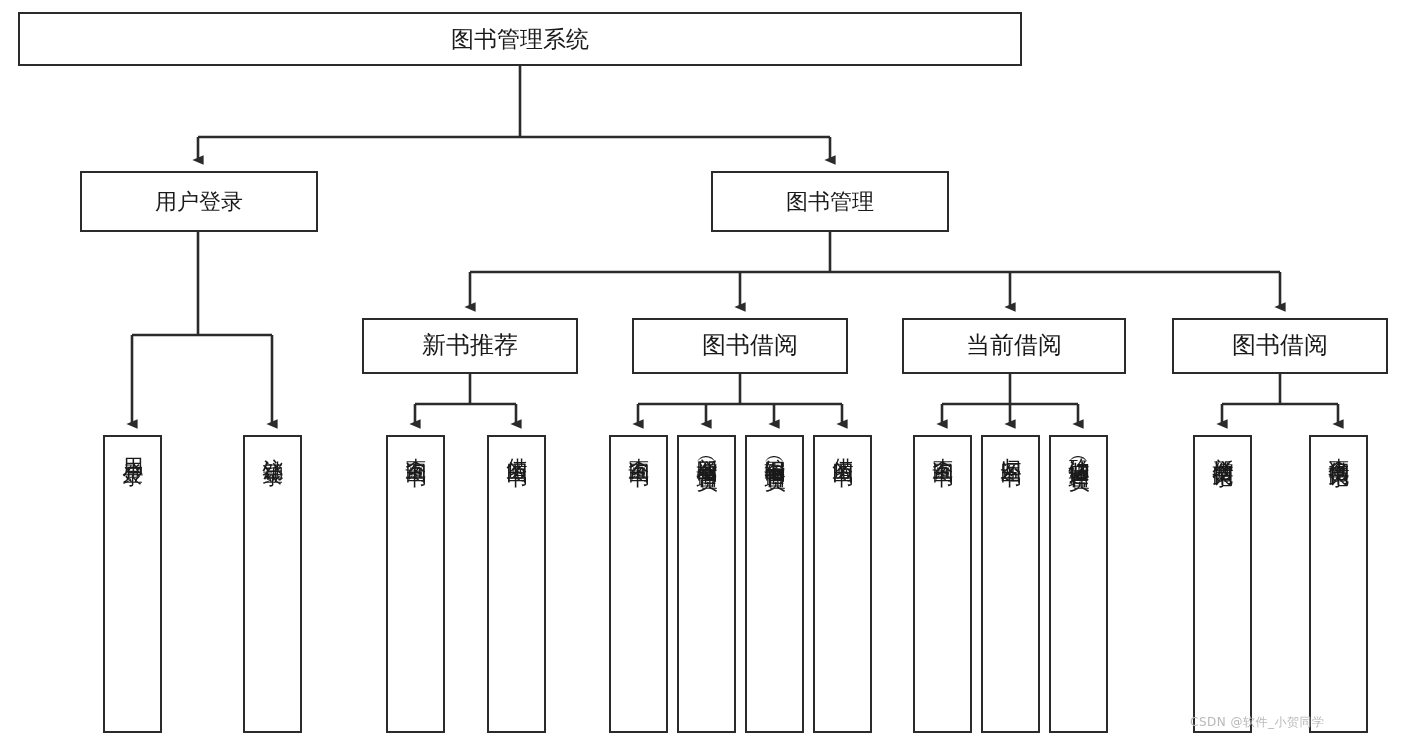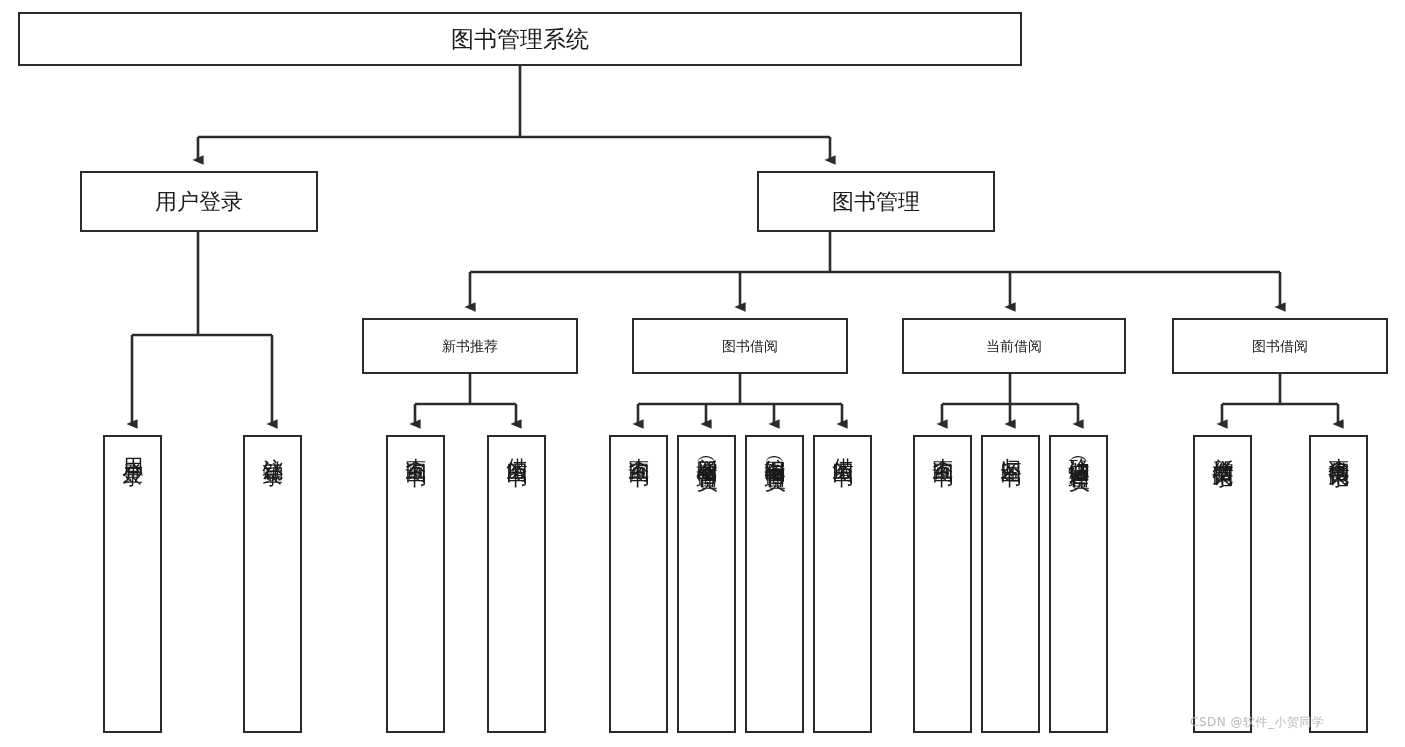--- a/index.html
+++ b/index.html
@@ -36,21 +36,21 @@
     text-align: left;
     line-height: 1.15;
   }
   .node.root {
     font-size: 23px;
   }
   .node.level2 {
     font-size: 22px;
   }
   .node.level3 {
-    font-size: 14px;
+    font-size: 24px;
   }
   .node.leaf {
     font-size: 21px;
     align-items: flex-start;
     padding-top: 4px;
   }
   .leaf .vtext {
     display: block;
     writing-mode: vertical-rl;
     text-orientation: upright;
@@ -123,21 +123,21 @@
       <path d="M1280,374 L1280,404"></path>
       <path d="M1222,404 L1338,404"></path>
       <path d="M1222,404 L1222,424" marker-end="url(#arrow)"></path>
       <path d="M1338,404 L1338,424" marker-end="url(#arrow)"></path>
     </g>
   </svg>
 
   <div class="node root" style="left:18px; top:12px; width:1004px; height:54px;">图书管理系统</div>
 
   <div class="node level2" style="left:80px; top:171px; width:238px; height:61px;">用户登录</div>
-  <div class="node level2" style="left:711px; top:171px; width:238px; height:61px;margin-left:46px;">图书管理</div>
+  <div class="node level2" style="left:711px; top:171px; width:238px; height:61px;">图书管理</div>
 
   <div class="node level3" style="left:362px; top:318px; width:216px; height:56px;">新书推荐</div>
   <div class="node level3" style="left:632px; top:318px; width:216px; height:56px;padding-left:20px;">图书借阅</div>
   <div class="node level3" style="left:902px; top:318px; width:224px; height:56px;">当前借阅</div>
   <div class="node level3" style="left:1172px; top:318px; width:216px; height:56px;">图书借阅</div>
 
   <div class="node leaf" style="left:103px; top:435px; width:59px; height:298px;">
     <span class="vtext">用户登录</span>
   </div>
   <div class="node leaf" style="left:243px; top:435px; width:59px; height:298px;">

